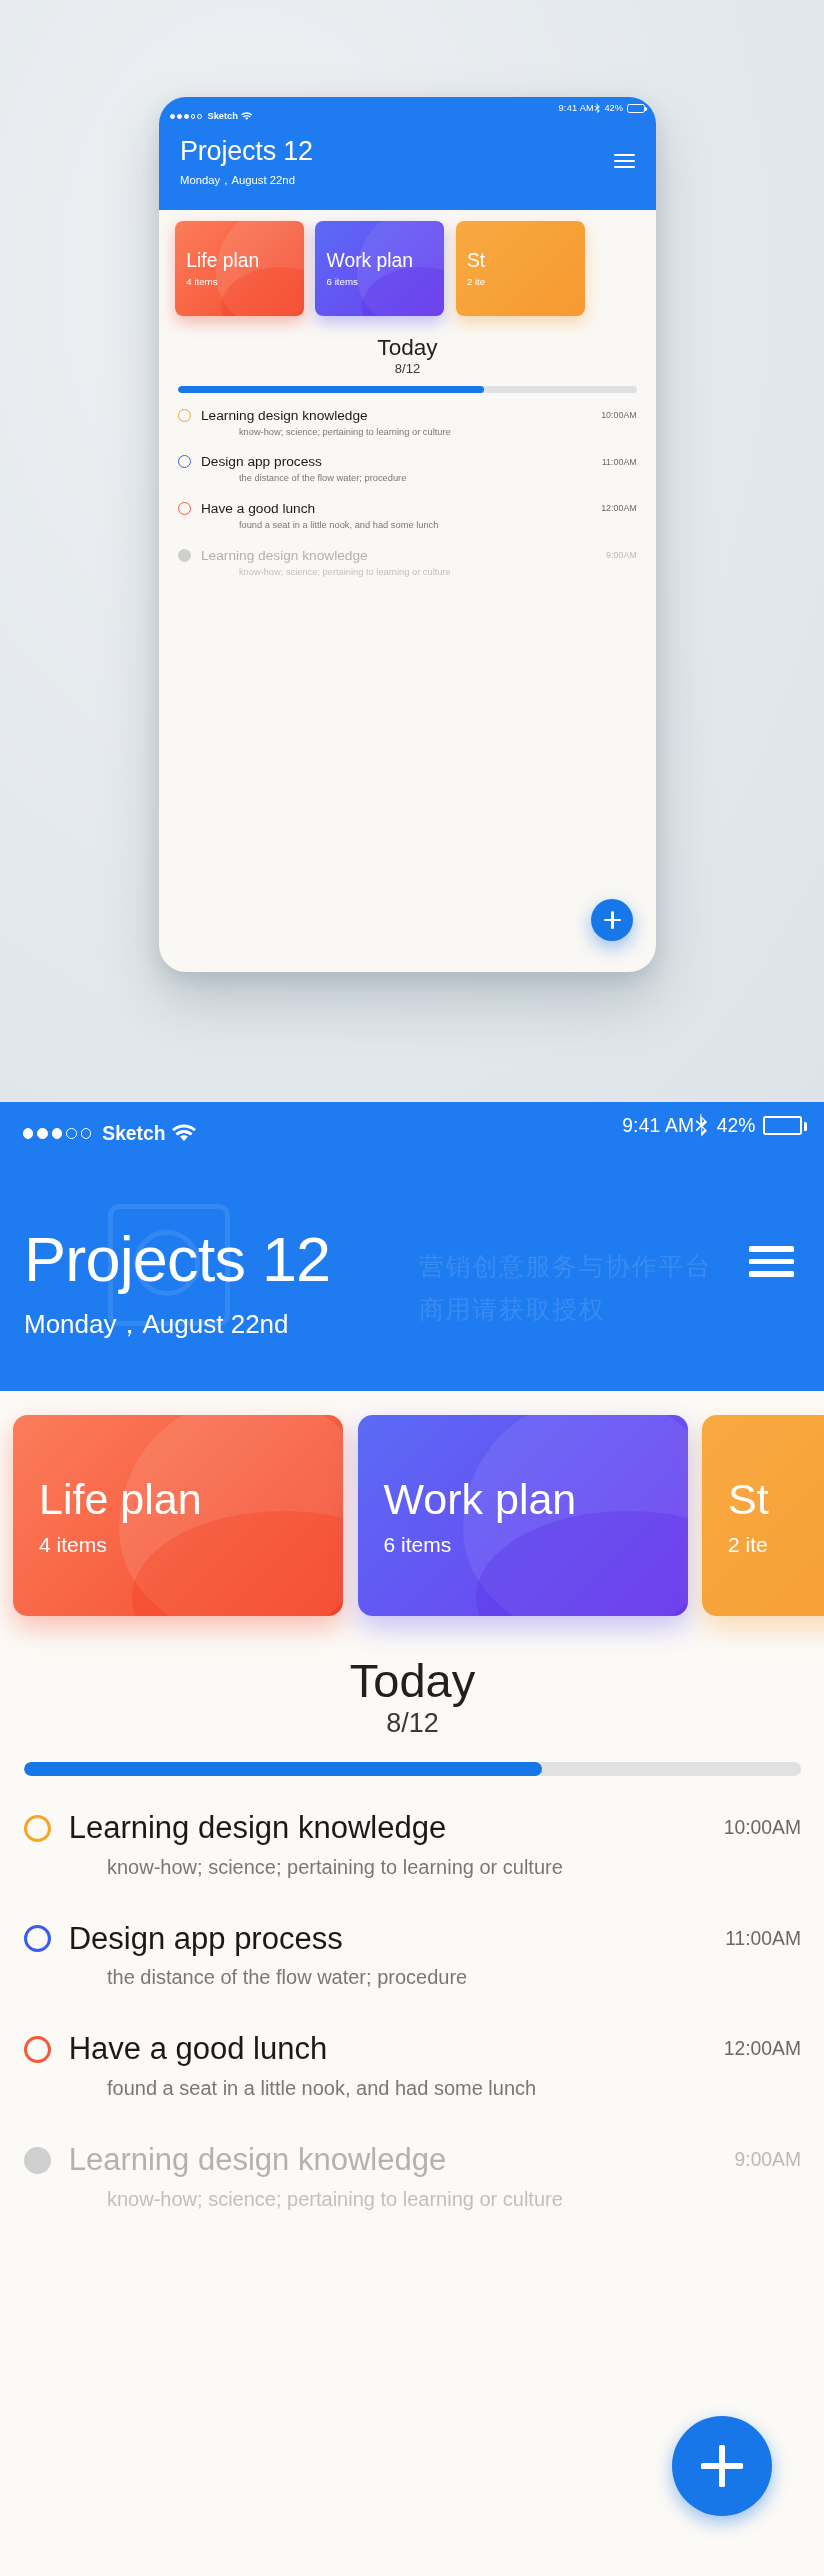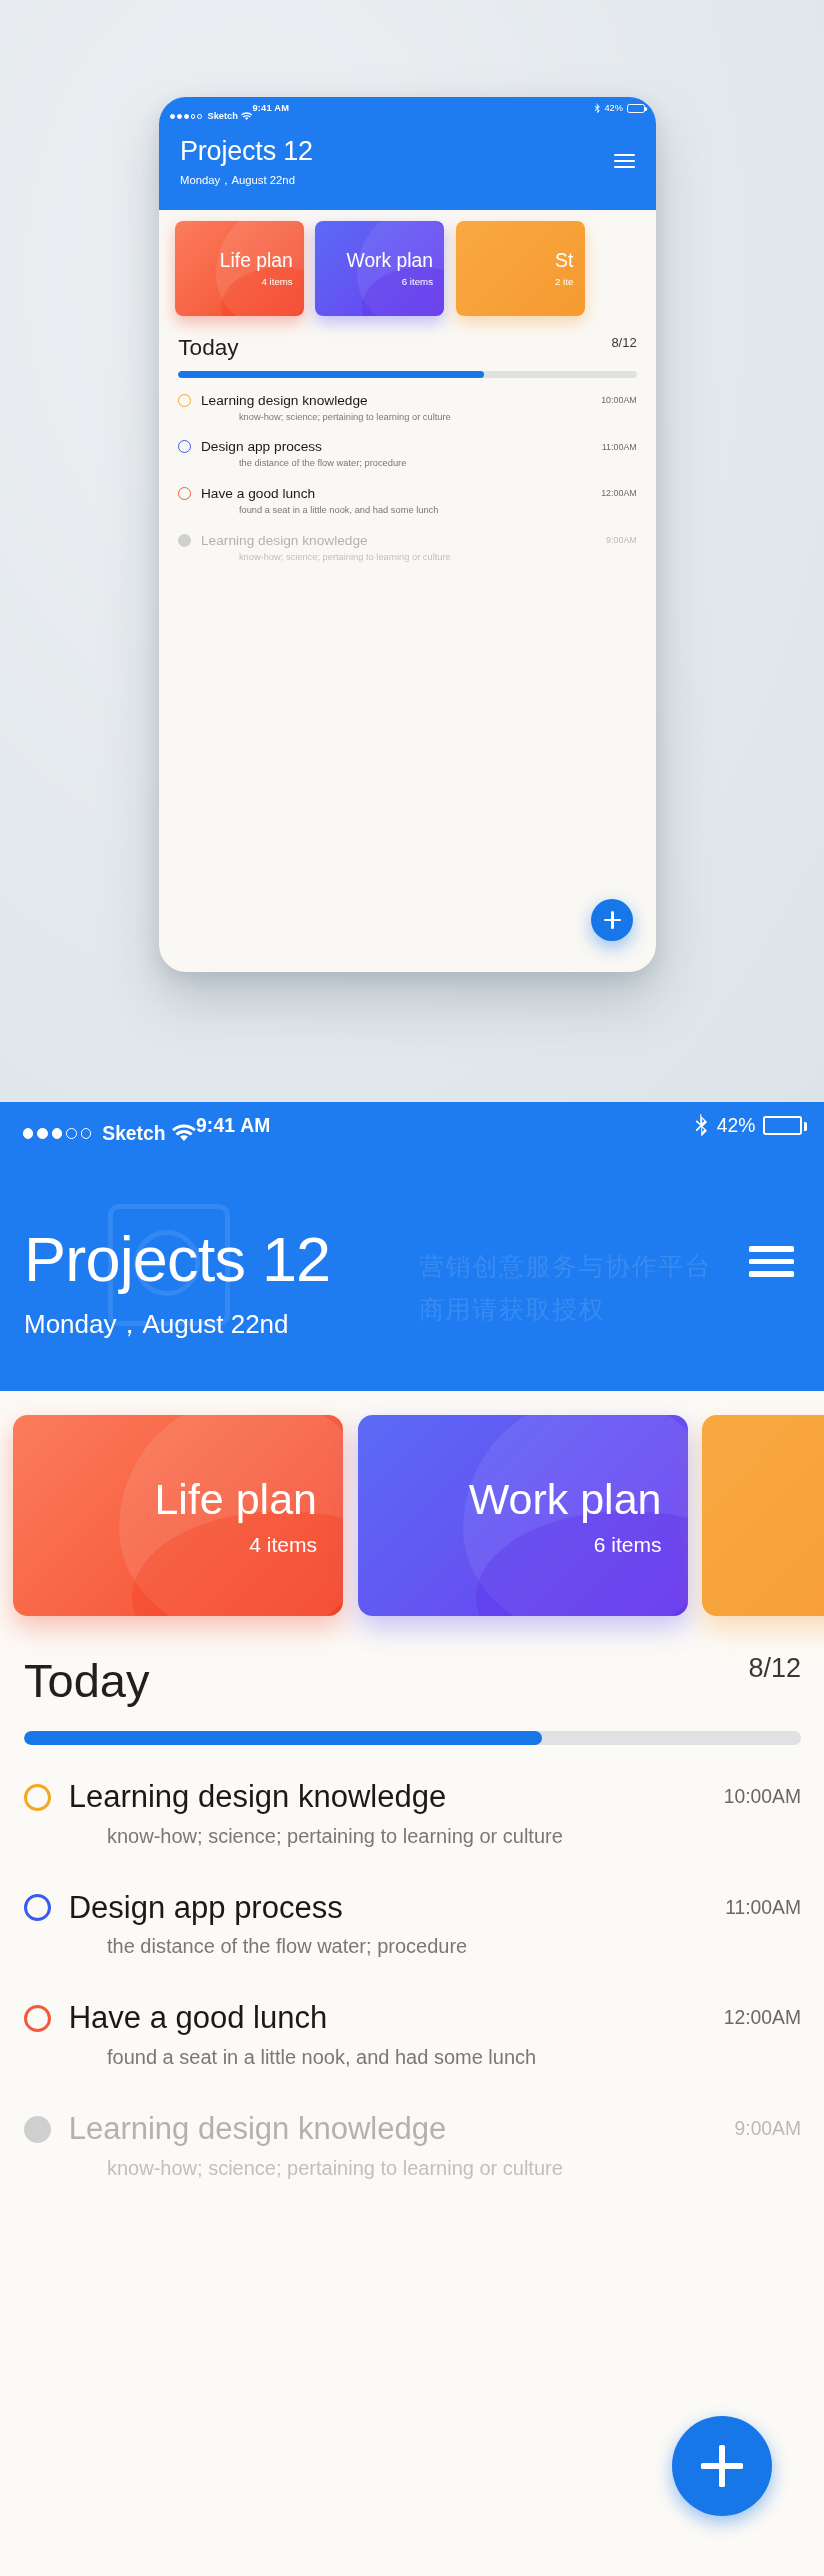--- a/index.html
+++ b/index.html
@@ -27,43 +27,43 @@
   .statusbar{
     display:flex; align-items:center; color:#fff;
     background:#1E7BF0;
     font-family:"Liberation Sans", sans-serif;
   }
   .sb-left{ display:flex; align-items:center;margin-top:16px; }
   .sb-dots{ display:flex; align-items:center; }
   .sb-dot{ border-radius:50%; border:1.1px solid #fff; }
   .sb-dot.filled{ background:#fff; }
   .sb-carrier{ font-weight:bold; }
-  .sb-center{ flex:1; text-align:left; font-weight:bold; letter-spacing:0.2px;}
+  .sb-center{ flex:1; text-align:right; font-weight:normal; letter-spacing:0.2px;}
   .sb-right{ display:flex; align-items:center; }
   .battery-shell{ border:1.3px solid #fff; border-radius:2.4px; position:relative; }
   .battery-fill{ background:#fff; height:100%; border-radius:0.8px; }
   .battery-nub{ position:absolute; background:#fff; border-radius:0 1.6px 1.6px 0; }
 
   
   .hdr{ background:#1E7BF0; position:relative; color:#fff; }
   .hdr-title{ font-family:"Liberation Sans", sans-serif; font-weight:300; color:#fff; }
   .hdr-sub{ font-family:"Liberation Sans", sans-serif; font-weight:400; color:#fff; }
   .hamburger{ position:absolute; display:flex; flex-direction:column; justify-content:space-between; }
   .hamburger span{ display:block; background:#fff; border-radius:1.6px; width:100%; }
 
   
   .cards-row{ display:flex; position:relative; }
-  .plan-card{ position:relative; overflow:hidden; flex:none; color:#fff;text-align:right; }
+  .plan-card{ position:relative; overflow:hidden; flex:none; color:#fff; }
   .plan-card .wave{ position:absolute; right:-10%; top:-8%; width:78%; height:120%; border-radius:48% 42% 46% 52% / 54% 48% 52% 46%; }
   .plan-card .wave2{ position:absolute; right:-28%; bottom:-34%; width:92%; height:86%; border-radius:50%; }
   .plan-name{ position:relative; font-family:"Liberation Sans", sans-serif; font-weight:300; }
   .plan-count{ position:relative; font-family:"Liberation Sans", sans-serif; font-weight:400; }
 
   
-  .today-row{ display:flex; align-items:flex-start; justify-content:space-between; }
+  .today-row{ display:flex; align-items:center; justify-content:space-between;flex-direction:column; }
   .today-label{ font-family:"Liberation Sans", sans-serif; font-weight:400; color:#231f1c; }
   .today-count{ font-family:"Liberation Sans", sans-serif; color:#3a3734; }
   .progress-track{ background:#dfe1e3; border-radius:80px; width:100%; overflow:hidden; }
   .progress-fill{ background:#1877E8; height:100%; border-radius:80px; }
 
   
   .task{ position:relative; }
   .task-head{ display:flex; align-items:center; }
   .task-ring{ border-radius:50%; flex:none; background:transparent; }
   .task-ring.done{ background:#cfcfcf; border-color:#cfcfcf !important; }

